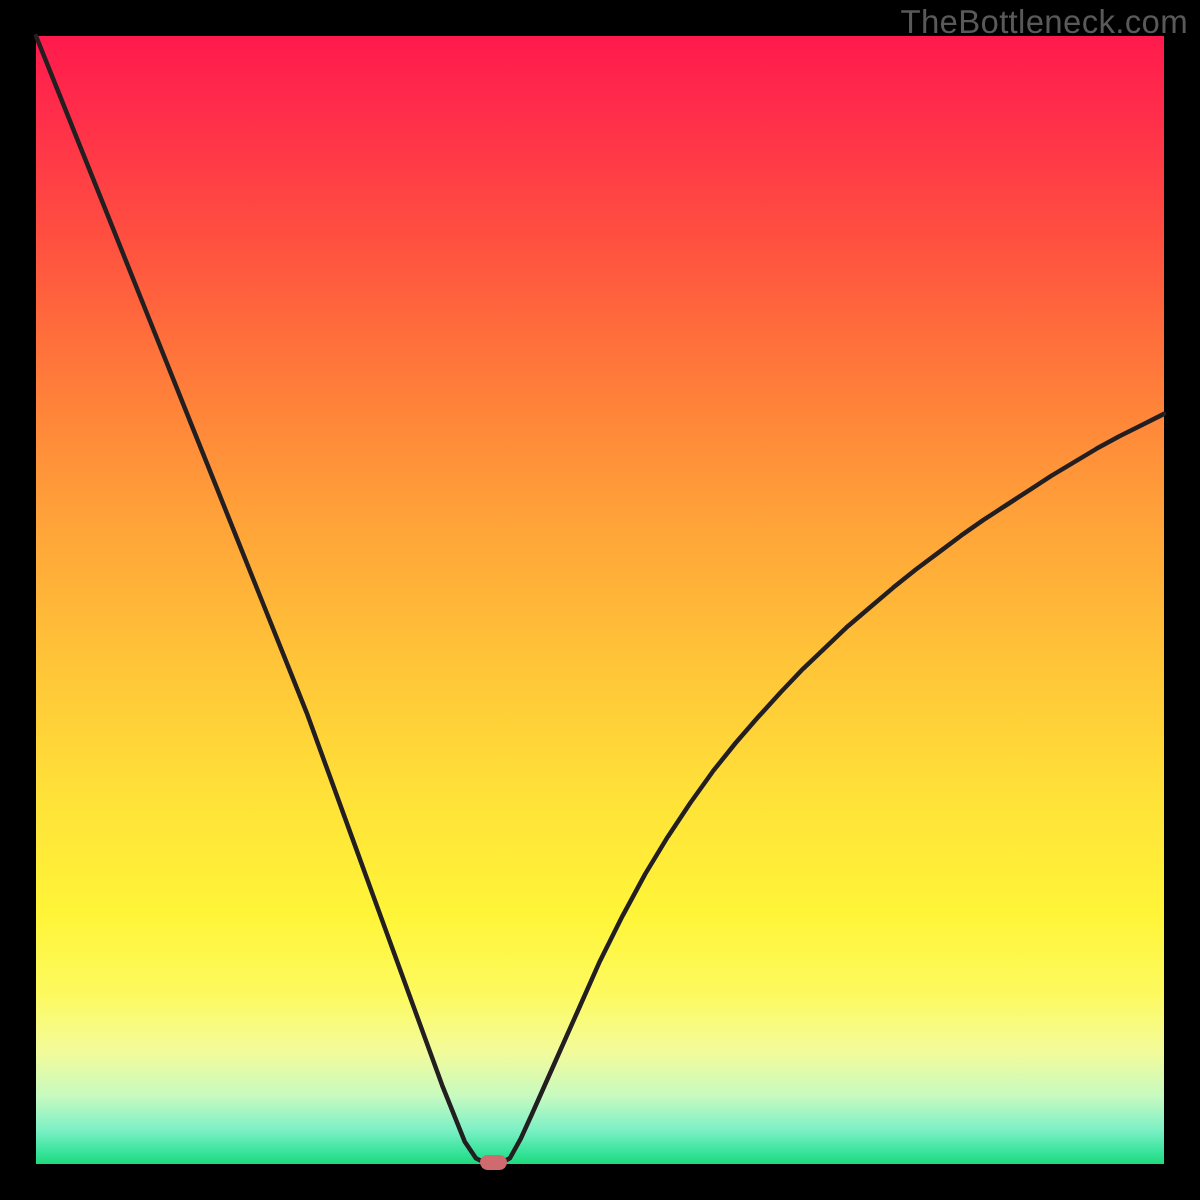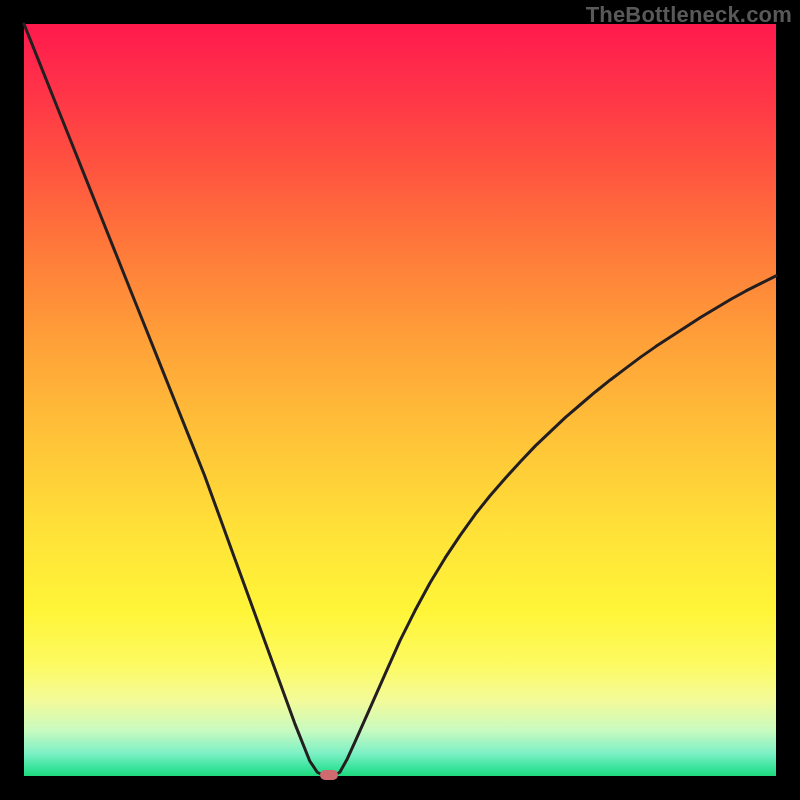--- a/index.html
+++ b/index.html
@@ -41,21 +41,21 @@
       #36e39a 99%,
       #20d97c 100%
     );
   }
   .watermark {
     position: absolute;
     top: 2px;
     right: 8px;
     color: #595959;
     font-size: 22px;
-    font-weight: 700;
+    font-weight: 400;
     letter-spacing: 0.2px;
     user-select: none;
   }
   svg.curve {
     position: absolute;
     top: 0;
     left: 0;
     width: 752px;
     height: 752px;
     overflow: visible;

